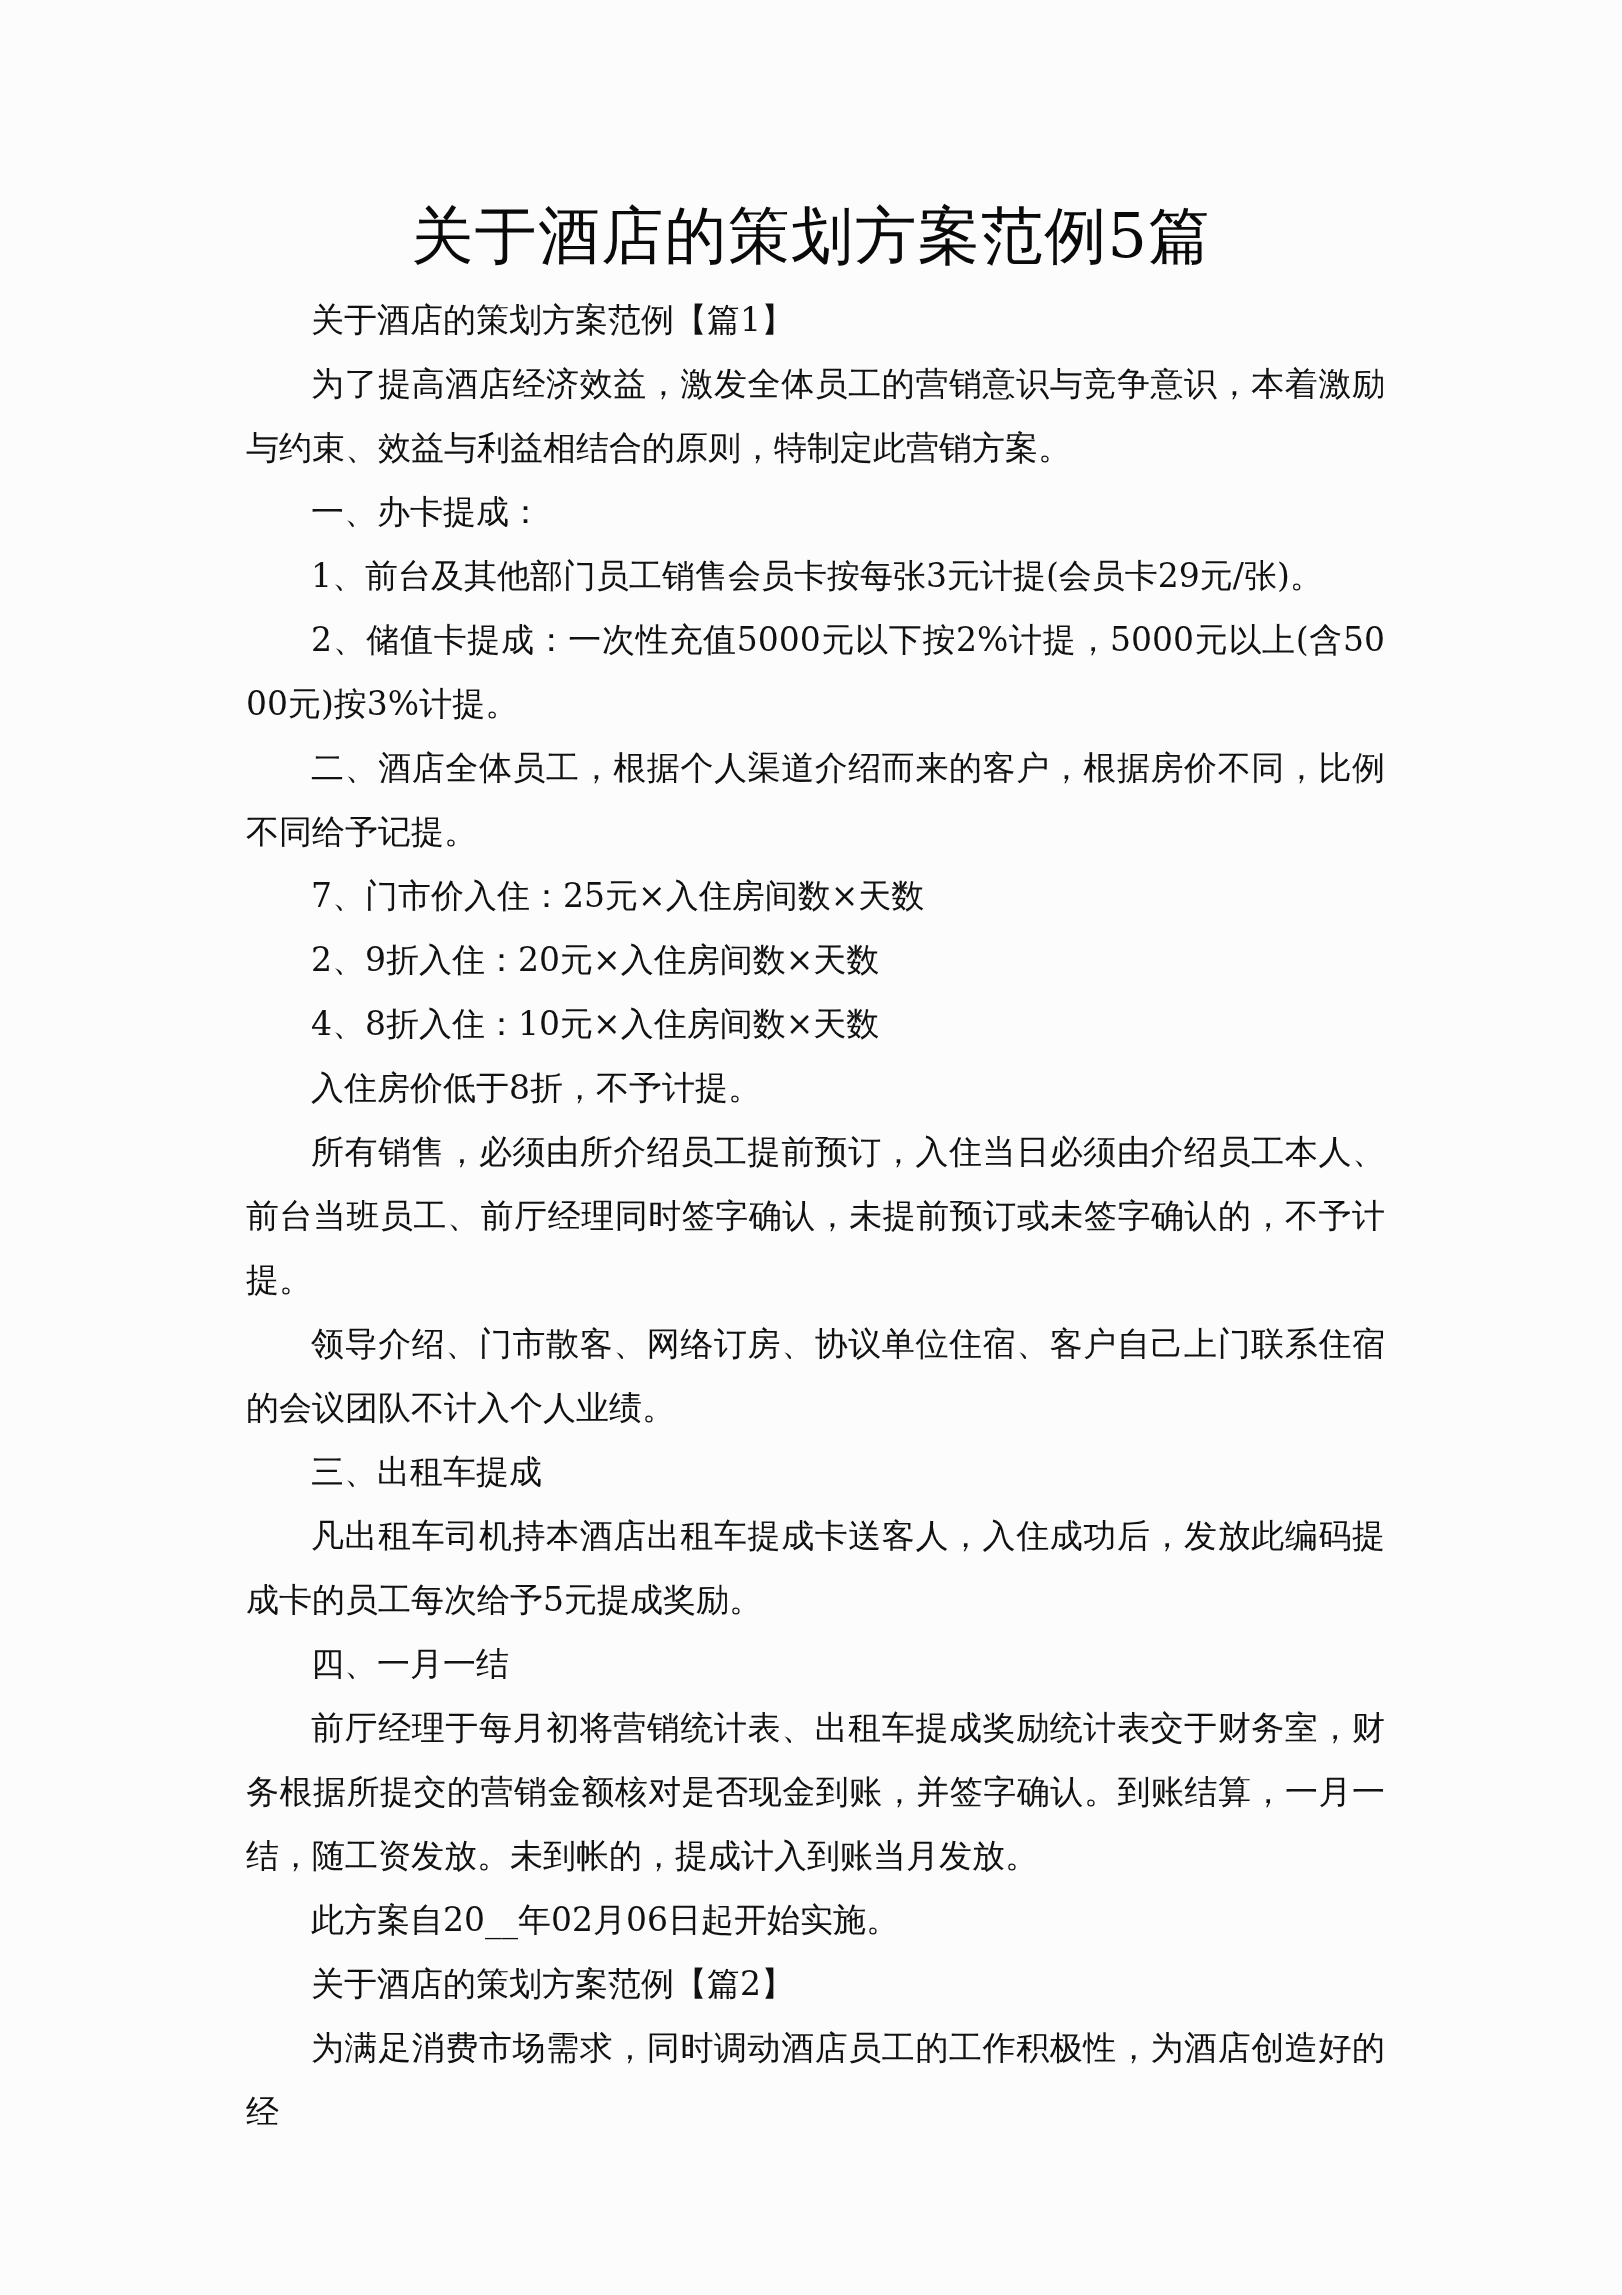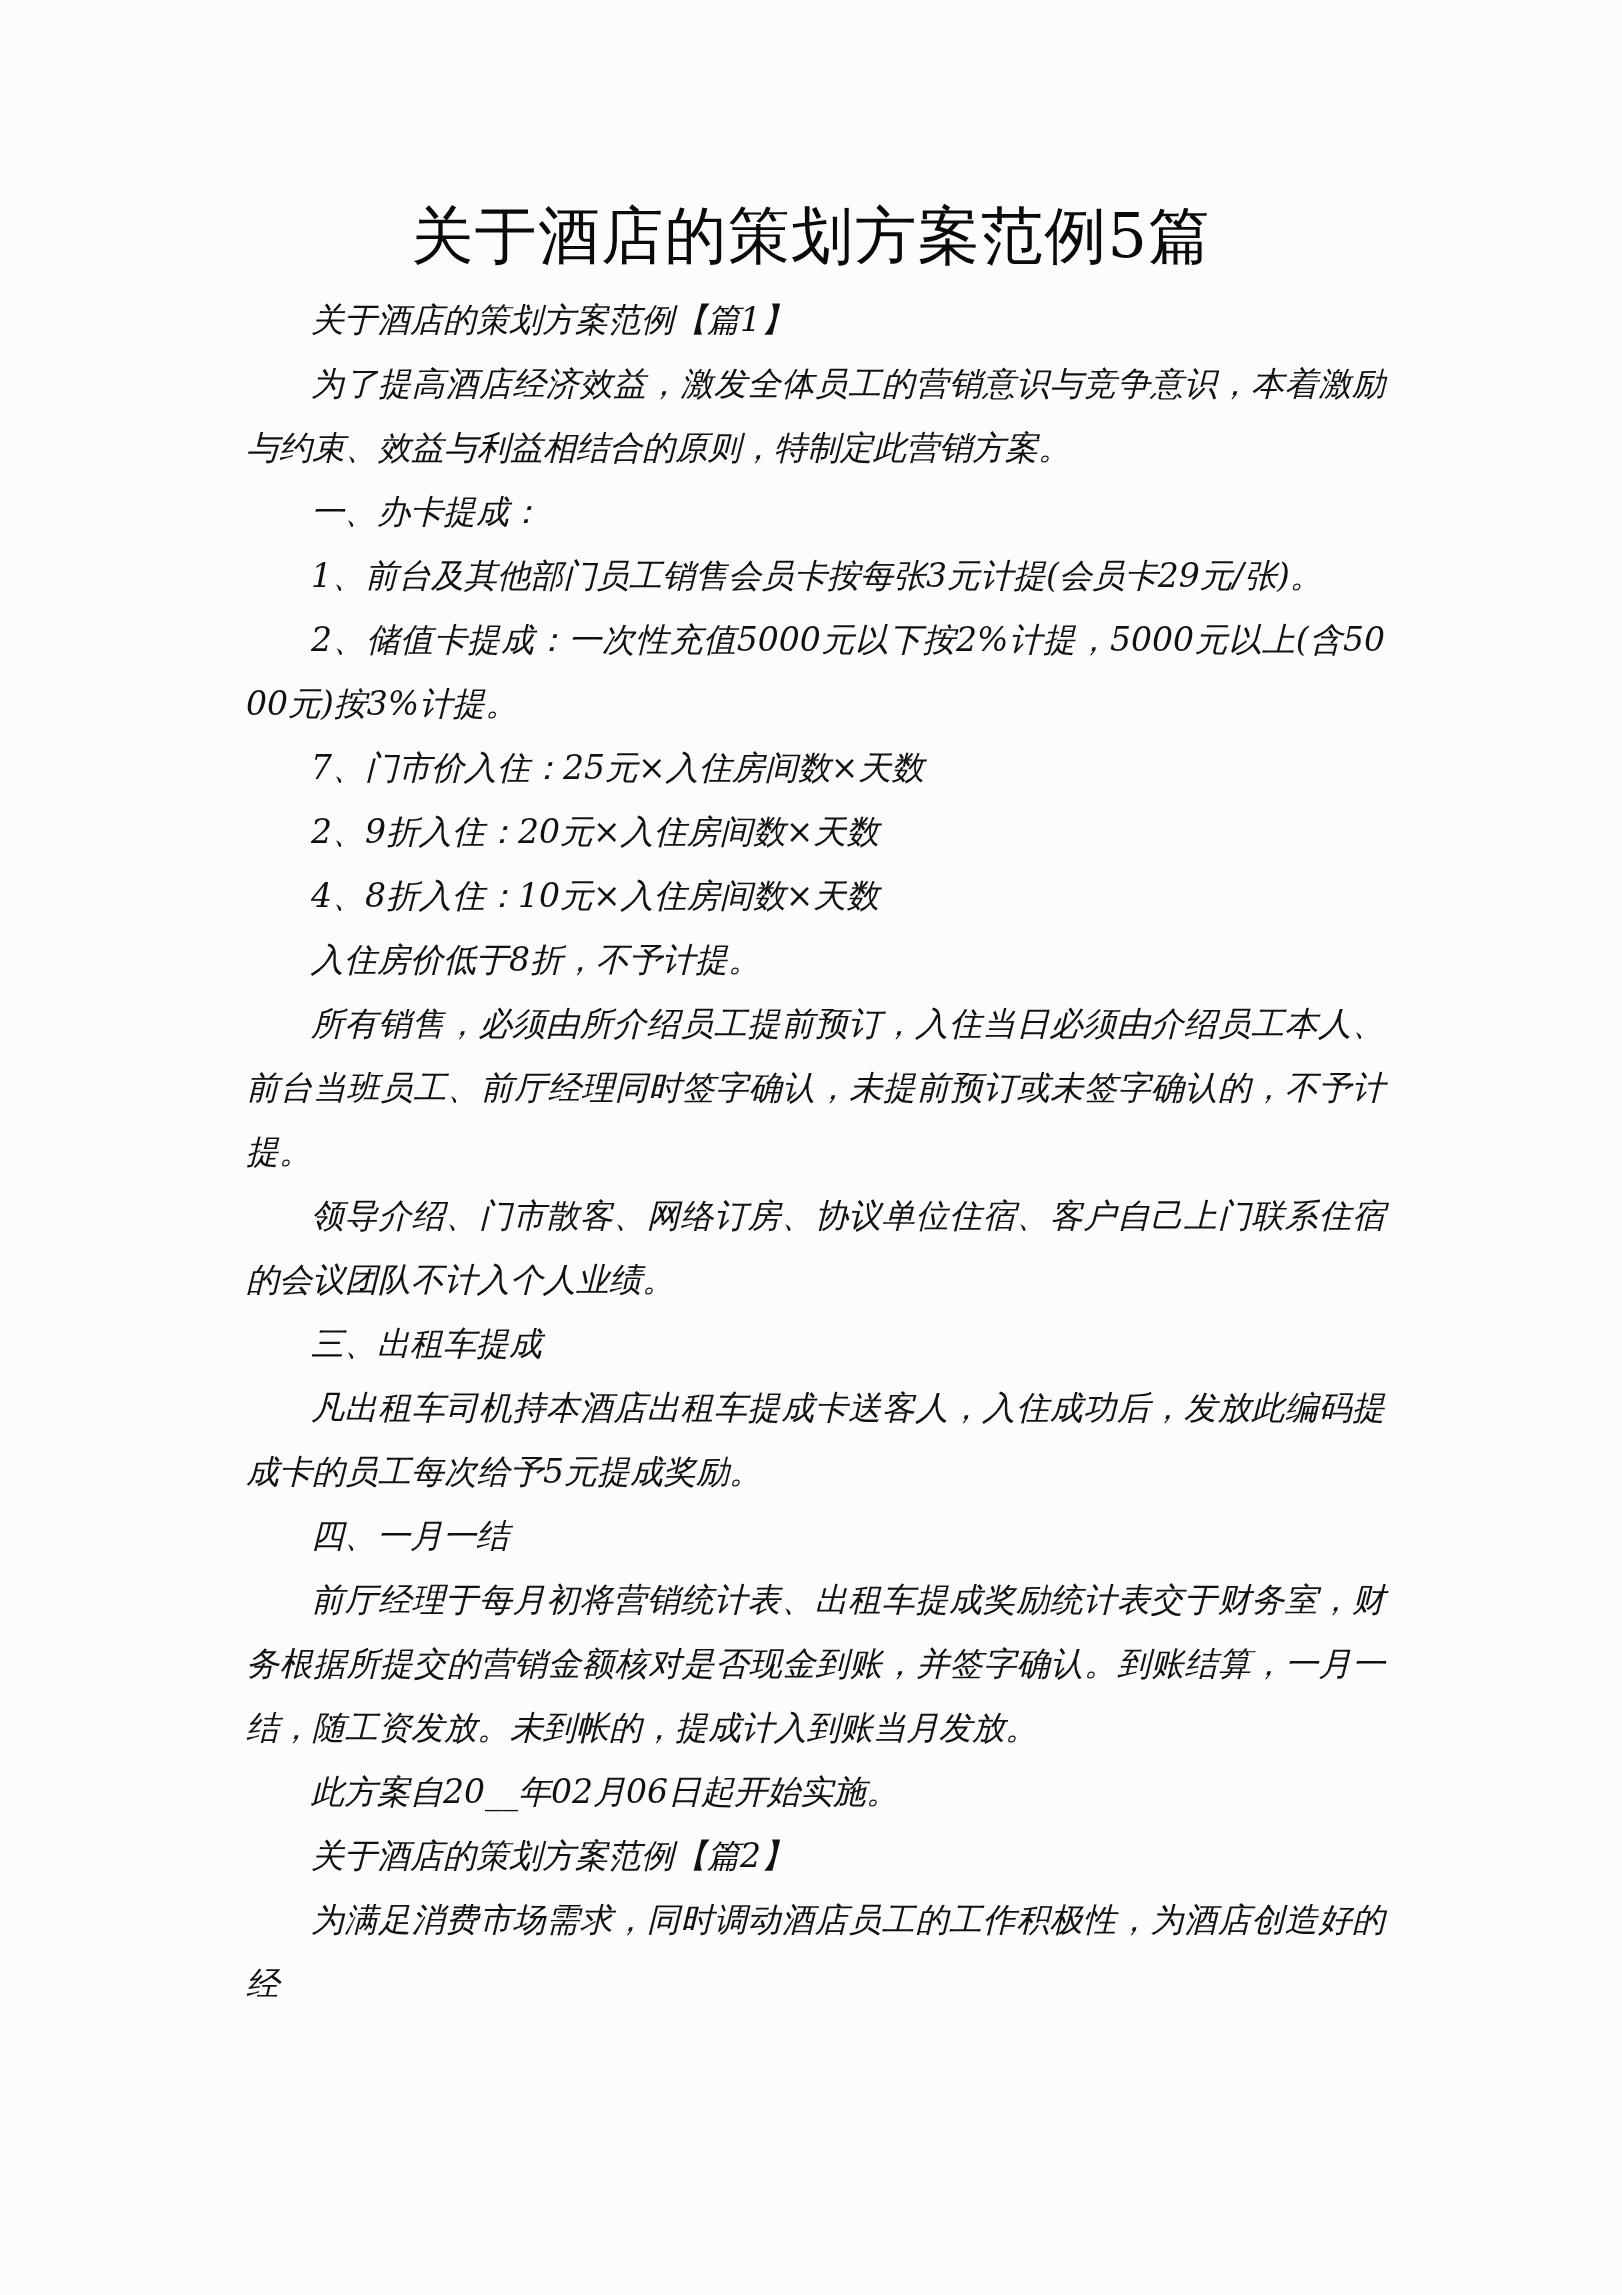--- a/index.html
+++ b/index.html
@@ -43,38 +43,38 @@
       width: 1139px;
     }
     .para {
       margin: 0;
       font-size: 33px;
       line-height: 64px;
       text-align: justify;
       text-justify: inter-character;
       text-indent: 65px;
       word-break: break-all;
-      font-style: italic;
     }
     .para.heading {
       
     }
   </style>
 </head>
 <body>
 
 <div class="page">
   <h1 class="doc-title">关于酒店的策划方案范例5篇</h1>
 
   <div class="body-text">
     <p class="para heading">关于酒店的策划方案范例【篇1】</p>
     <p class="para">为了提高酒店经济效益，激发全体员工的营销意识与竞争意识，本着激励与约束、效益与利益相结合的原则，特制定此营销方案。</p>
     <p class="para heading">一、办卡提成：</p>
     <p class="para">1、前台及其他部门员工销售会员卡按每张3元计提(会员卡29元/张)。</p>
     <p class="para">2、储值卡提成：一次性充值5000元以下按2%计提，5000元以上(含5000元)按3%计提。</p>
+    <p class="para heading">二、酒店全体员工，根据个人渠道介绍而来的客户，根据房价不同，比例不同给予记提。</p>
     <p class="para">7、门市价入住：25元×入住房间数×天数</p>
     <p class="para">2、9折入住：20元×入住房间数×天数</p>
     <p class="para">4、8折入住：10元×入住房间数×天数</p>
     <p class="para">入住房价低于8折，不予计提。</p>
     <p class="para">所有销售，必须由所介绍员工提前预订，入住当日必须由介绍员工本人、前台当班员工、前厅经理同时签字确认，未提前预订或未签字确认的，不予计提。</p>
     <p class="para">领导介绍、门市散客、网络订房、协议单位住宿、客户自己上门联系住宿的会议团队不计入个人业绩。</p>
     <p class="para heading">三、出租车提成</p>
     <p class="para">凡出租车司机持本酒店出租车提成卡送客人，入住成功后，发放此编码提成卡的员工每次给予5元提成奖励。</p>
     <p class="para heading">四、一月一结</p>
     <p class="para">前厅经理于每月初将营销统计表、出租车提成奖励统计表交于财务室，财务根据所提交的营销金额核对是否现金到账，并签字确认。到账结算，一月一结，随工资发放。未到帐的，提成计入到账当月发放。</p>

